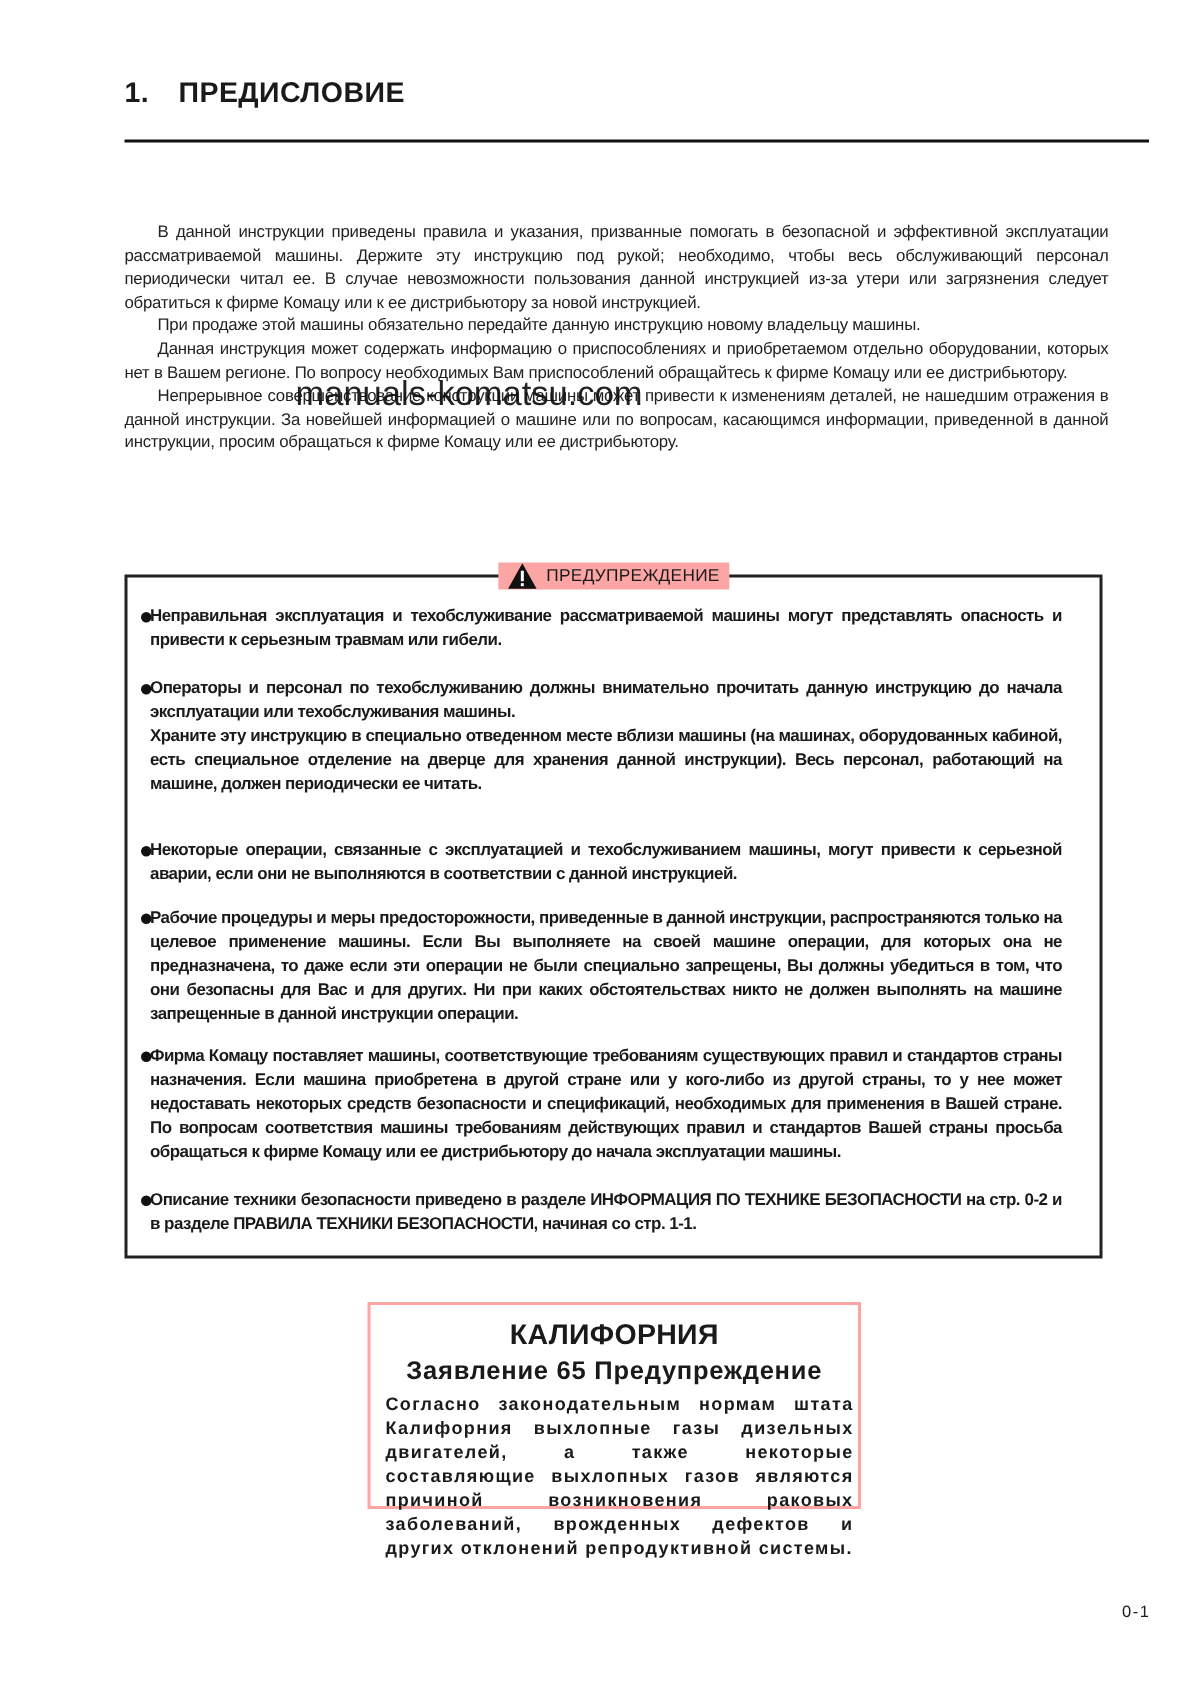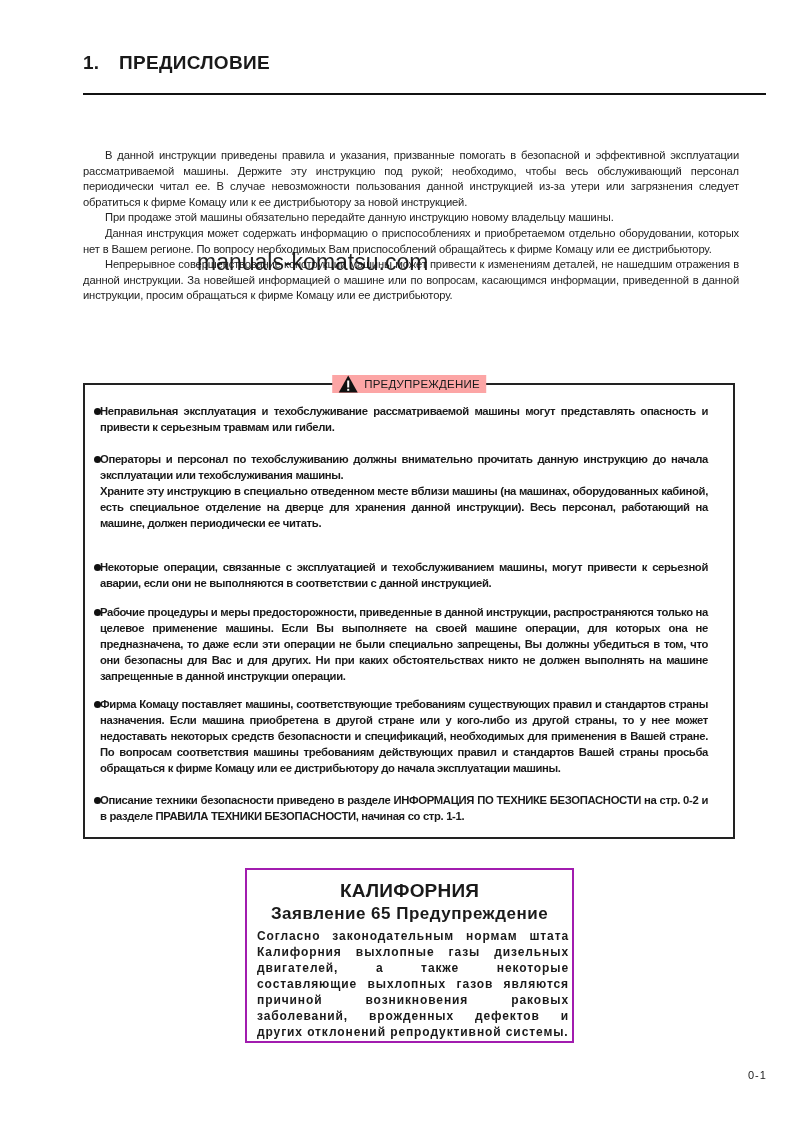--- a/index.html
+++ b/index.html
@@ -42,22 +42,22 @@
     font-family: "Liberation Sans", sans-serif; letter-spacing: -0.35px;
     color: #1a1a1a;
   }
   .warn-item .bullet {
     position: absolute; left: 9px; top: 5px; width: 7px; height: 7px;
     border-radius: 50%; background: #111;
   }
   .warn-item .text { margin-left: 15px; width: 608px; text-align: justify; }
   .warn-item .text p { margin: 0; }
   .cal-box {
-    position: absolute; left: 245px; top: 868px; width: 329px; height: 175px;
-    border: 2px solid #a21caf; box-sizing: border-box; text-align: center;
+    position: absolute; left: 245px; top: 868px; width: 329px; height: 138px;
+    border: 2px solid #fca5a5; box-sizing: border-box; text-align: center;
   }
   .cal-title { margin-top: 10px; font-size: 19px; font-weight: bold; letter-spacing: 0.2px; }
   .cal-sub { margin-top: 2px; font-size: 17px; font-weight: bold; letter-spacing: 0.5px; }
   .cal-body {
     margin: 4px 3px 0 10px; text-align: justify; font-size: 12px; line-height: 16px;
     font-weight: bold; letter-spacing: 0.9px; font-family: "Liberation Sans", sans-serif;
   }
   .page-num {
     position: absolute; left: 716px; top: 1069px; font-size: 11px; letter-spacing: 1px; padding-left: 32px;
   }

